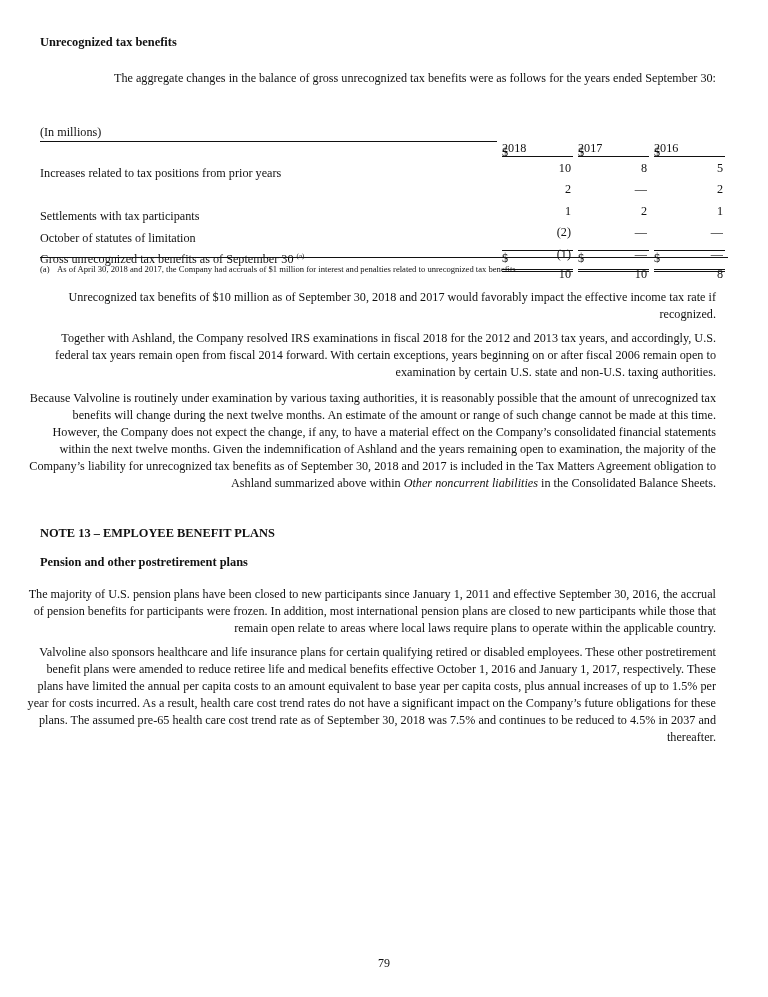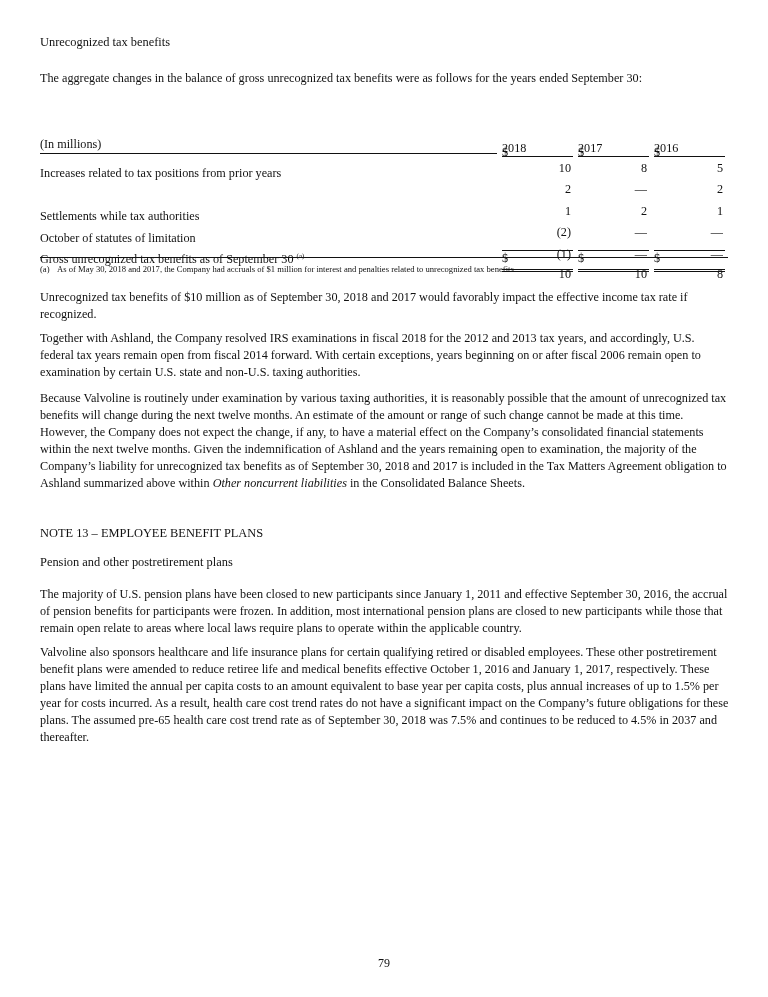--- a/index.html
+++ b/index.html
@@ -1,28 +1,28 @@
 <!DOCTYPE html>
 <html><head>
 <meta charset="utf-8">
 <style>
   html, body { margin: 0; padding: 0; background: #ffffff; }
   body {
     width: 768px; height: 997px; position: relative; overflow: hidden;
     font-family: "Liberation Serif", serif; color: #111; font-size: 12.2px;
   }
   .abs { position: absolute; }
-  .h-bold { font-weight: normal; font-size: 12.4px; }
-  .para { position: absolute; left: 40px; width: 690px; line-height: 17px; text-align: left; }
+  .h-bold { font-weight: bold; font-size: 12.4px; }
+  .para { position: absolute; left: 26px; width: 690px; line-height: 17px; text-align: right; }
   .para i { font-style: italic; }
 
   
   .tbl { position: absolute; left: 40px; top: 123px; width: 688px; }
   .hdr-row { position: relative; height: 19px; }
-  .hdr-row .lbl { position: absolute; left: 0; top: 2px; width: 457px; border-bottom: 1.5px solid #111; padding-bottom: 1px; margin-top: 12px; }
+  .hdr-row .lbl { position: absolute; left: 0; top: 2px; width: 457px; border-bottom: 1.5px solid #111; padding-bottom: 1px; }
   .yr { position: absolute; top: 18px; text-align: left; border-bottom: 1.5px solid #111; padding-bottom: 0; }
   .row { position: relative; height: 21.4px; }
   .row .lbl { position: absolute; left: 0; top: 3px; white-space: nowrap; }
   .cell { position: absolute; top: 3px; height: 16px; }
   .cell .dol { position: absolute; left: 0; top: 0; }
   .cell .val { position: absolute; right: 2px; top: 16px; text-align: right; }
   .c0 { left: 462px; width: 71px; }
   .c1 { left: 538px; width: 71px; }
   .c2 { left: 614px; width: 71px; }
   .total .cell { border-top: 1.5px solid #111; top: 1px; padding-top: 2px; height: 16px; border-bottom: 3px double #111; }
@@ -80,21 +80,21 @@
       </div>
     <div class="cell c1">
         <span class="val">2</span>
       </div>
     <div class="cell c2">
         <span class="val">1</span>
       </div>
   </div>
 
   <div class="row">
-    <div class="lbl">Settlements while tax authorities</div>
+    <div class="lbl">Settlements with tax participants</div>
     <div class="cell c0">
         <span class="val">(2)</span>
       </div>
     <div class="cell c1">
         <span class="val">—</span>
       </div>
     <div class="cell c2">
         <span class="val">—</span>
       </div>
   </div>
@@ -123,21 +123,21 @@
         <span class="val">10</span>
       </div>
     <div class="cell c2">
         <span class="dol">$</span>
         <span class="val">8</span>
       </div>
   </div>
 </div>
 
 <div class="fullrule"></div>
-<div class="footnote"><span class="mark">(a)</span><span>As of May 30, 2018 and 2017, the Company had accruals of $1 million for interest and penalties related to unrecognized tax benefits.</span></div>
+<div class="footnote"><span class="mark">(a)</span><span>As of April 30, 2018 and 2017, the Company had accruals of $1 million for interest and penalties related to unrecognized tax benefits.</span></div>
 
 <div class="para" style="top:289px;">Unrecognized tax benefits of $10 million as of September 30, 2018 and 2017 would favorably impact the effective income tax rate if recognized.</div>
 <div class="para" style="top:330px;">Together with Ashland, the Company resolved IRS examinations in fiscal 2018 for the 2012 and 2013 tax years, and accordingly, U.S. federal tax years remain open from fiscal 2014 forward. With certain exceptions, years beginning on or after fiscal 2006 remain open to examination by certain U.S. state and non-U.S. taxing authorities.</div>
 <div class="para" style="top:390px;"><span>Because Valvoline is routinely under examination by various taxing authorities, it is reasonably possible that the amount of unrecognized tax benefits will change during the next twelve months. An estimate of the amount or range of such change cannot be made at this time. However, the Company does not expect the change, if any, to have a material effect on the Company’s consolidated financial statements within the next twelve months. Given the indemnification of Ashland and the years remaining open to examination, the majority of the Company’s liability for unrecognized tax benefits as of September 30, 2018 and 2017 is included in the Tax Matters Agreement obligation to Ashland summarized above within </span><i>Other noncurrent liabilities</i><span> in the Consolidated Balance Sheets.</span></div>
 
 <div class="abs h-bold" style="left:40px; top:526px;text-align:right;">NOTE 13 – EMPLOYEE BENEFIT PLANS</div>
 <div class="abs h-bold" style="left:40px; top:555px;">Pension and other postretirement plans</div>
 <div class="para" style="top:586px;">The majority of U.S. pension plans have been closed to new participants since January 1, 2011 and effective September 30, 2016, the accrual of pension benefits for participants were frozen. In addition, most international pension plans are closed to new participants while those that remain open relate to areas where local laws require plans to operate within the applicable country.</div>
 <div class="para" style="top:644px;">Valvoline also sponsors healthcare and life insurance plans for certain qualifying retired or disabled employees. These other postretirement benefit plans were amended to reduce retiree life and medical benefits effective October 1, 2016 and January 1, 2017, respectively. These plans have limited the annual per capita costs to an amount equivalent to base year per capita costs, plus annual increases of up to 1.5% per year for costs incurred. As a result, health care cost trend rates do not have a significant impact on the Company’s future obligations for these plans. The assumed pre-65 health care cost trend rate as of September 30, 2018 was 7.5% and continues to be reduced to 4.5% in 2037 and thereafter.</div>
 

